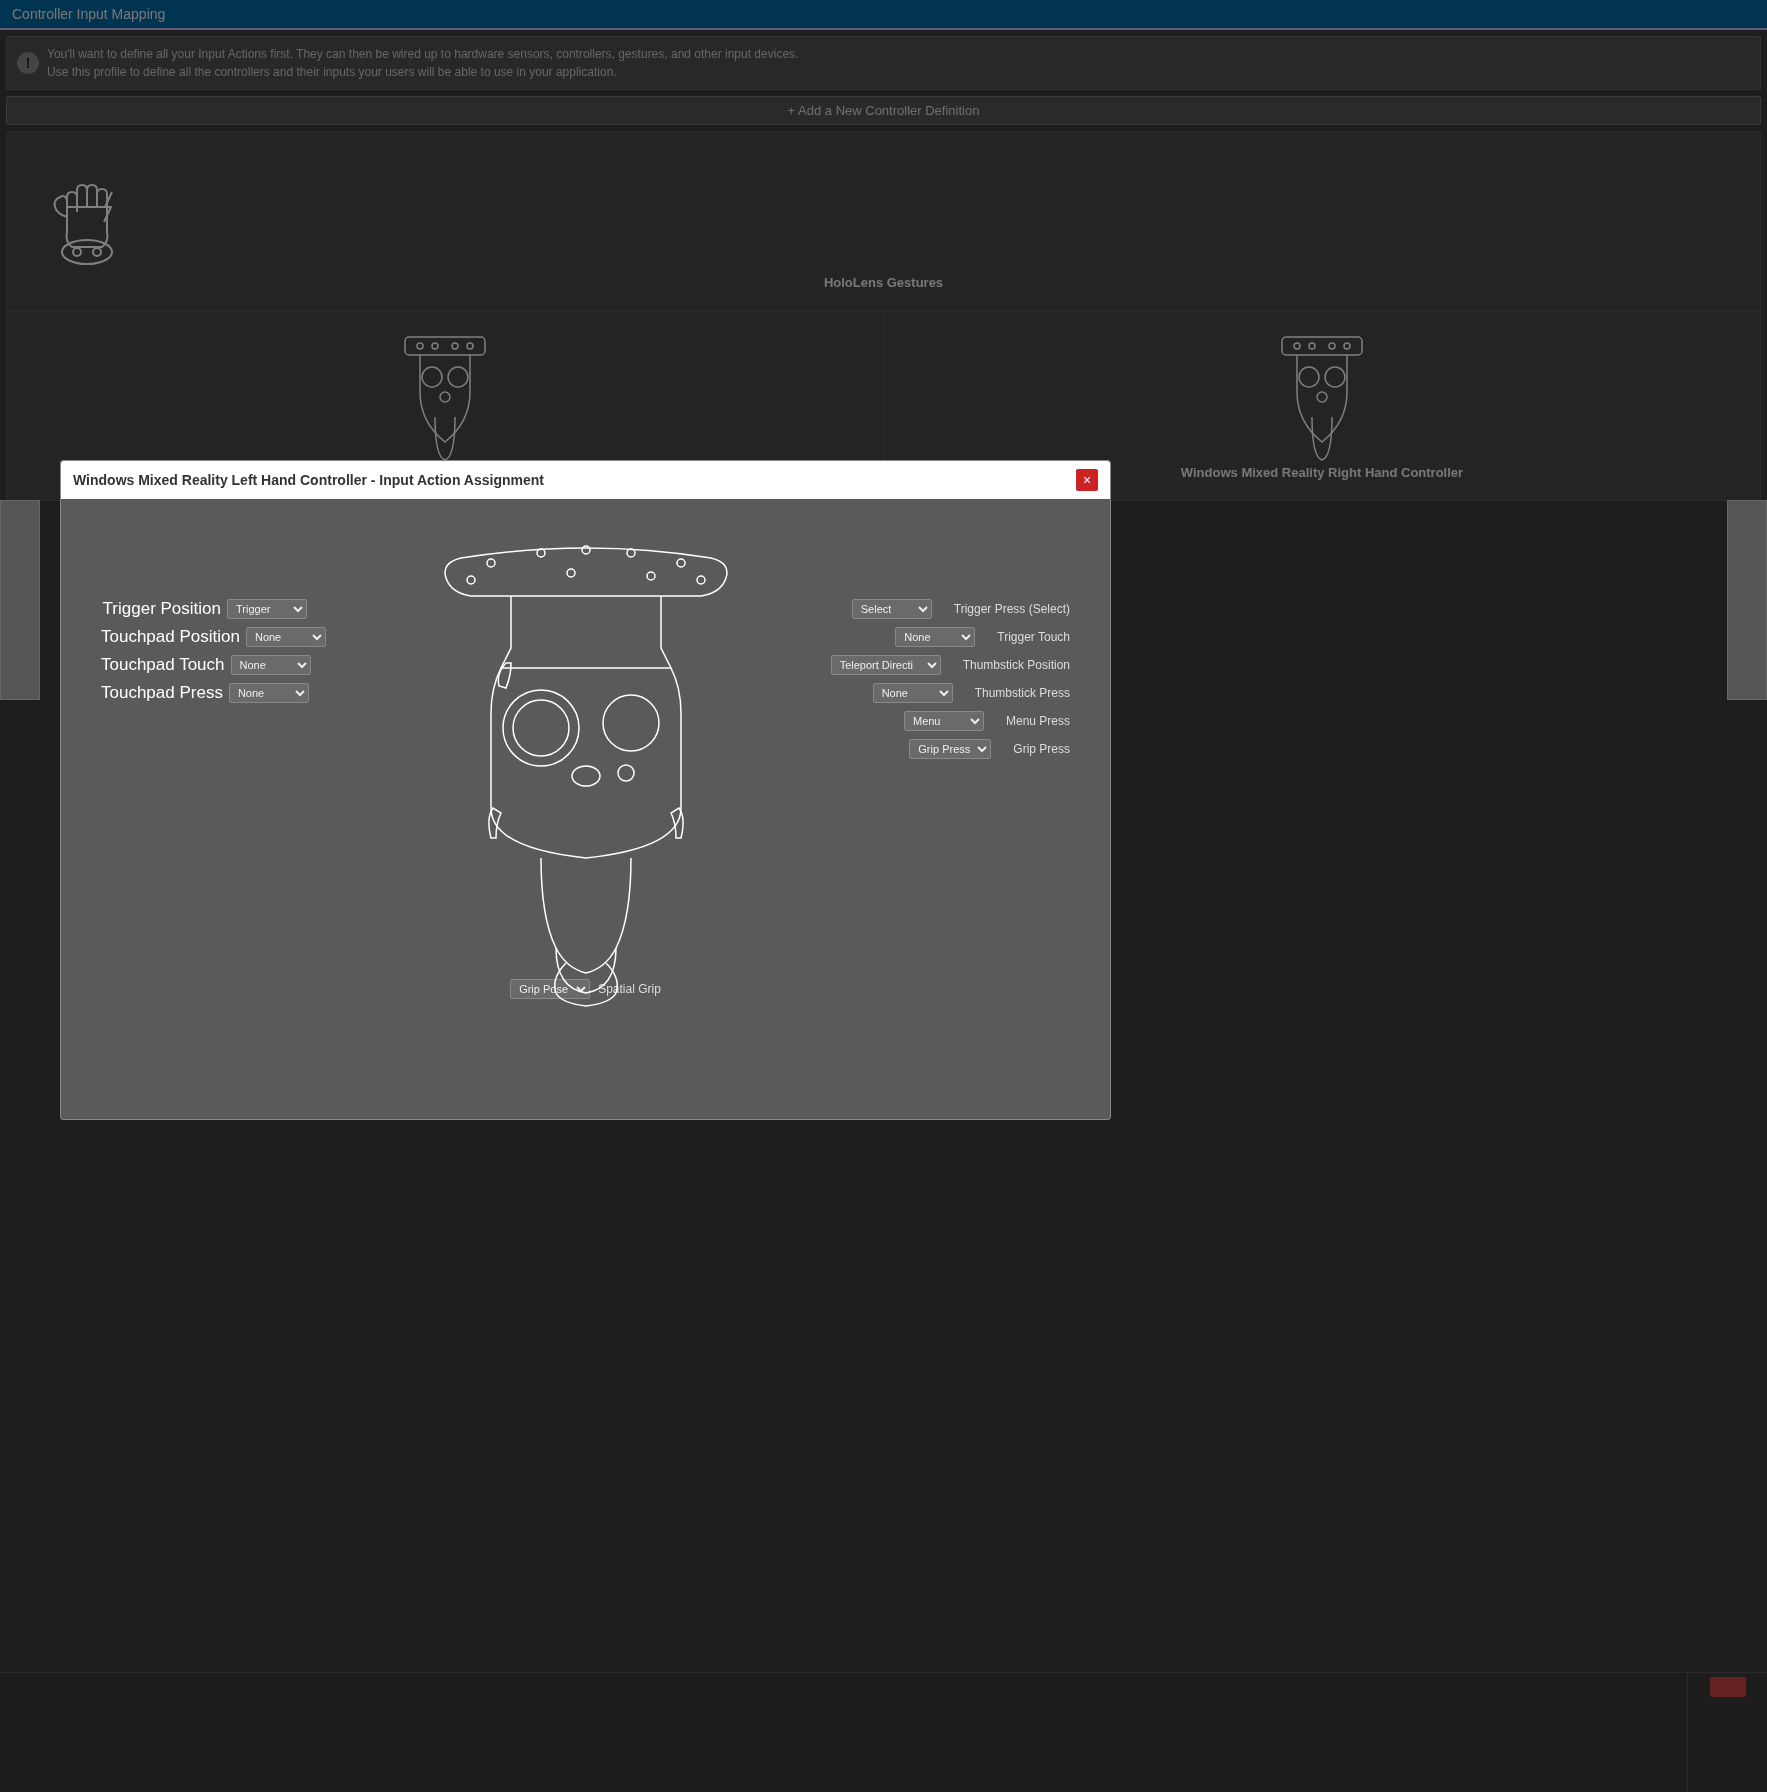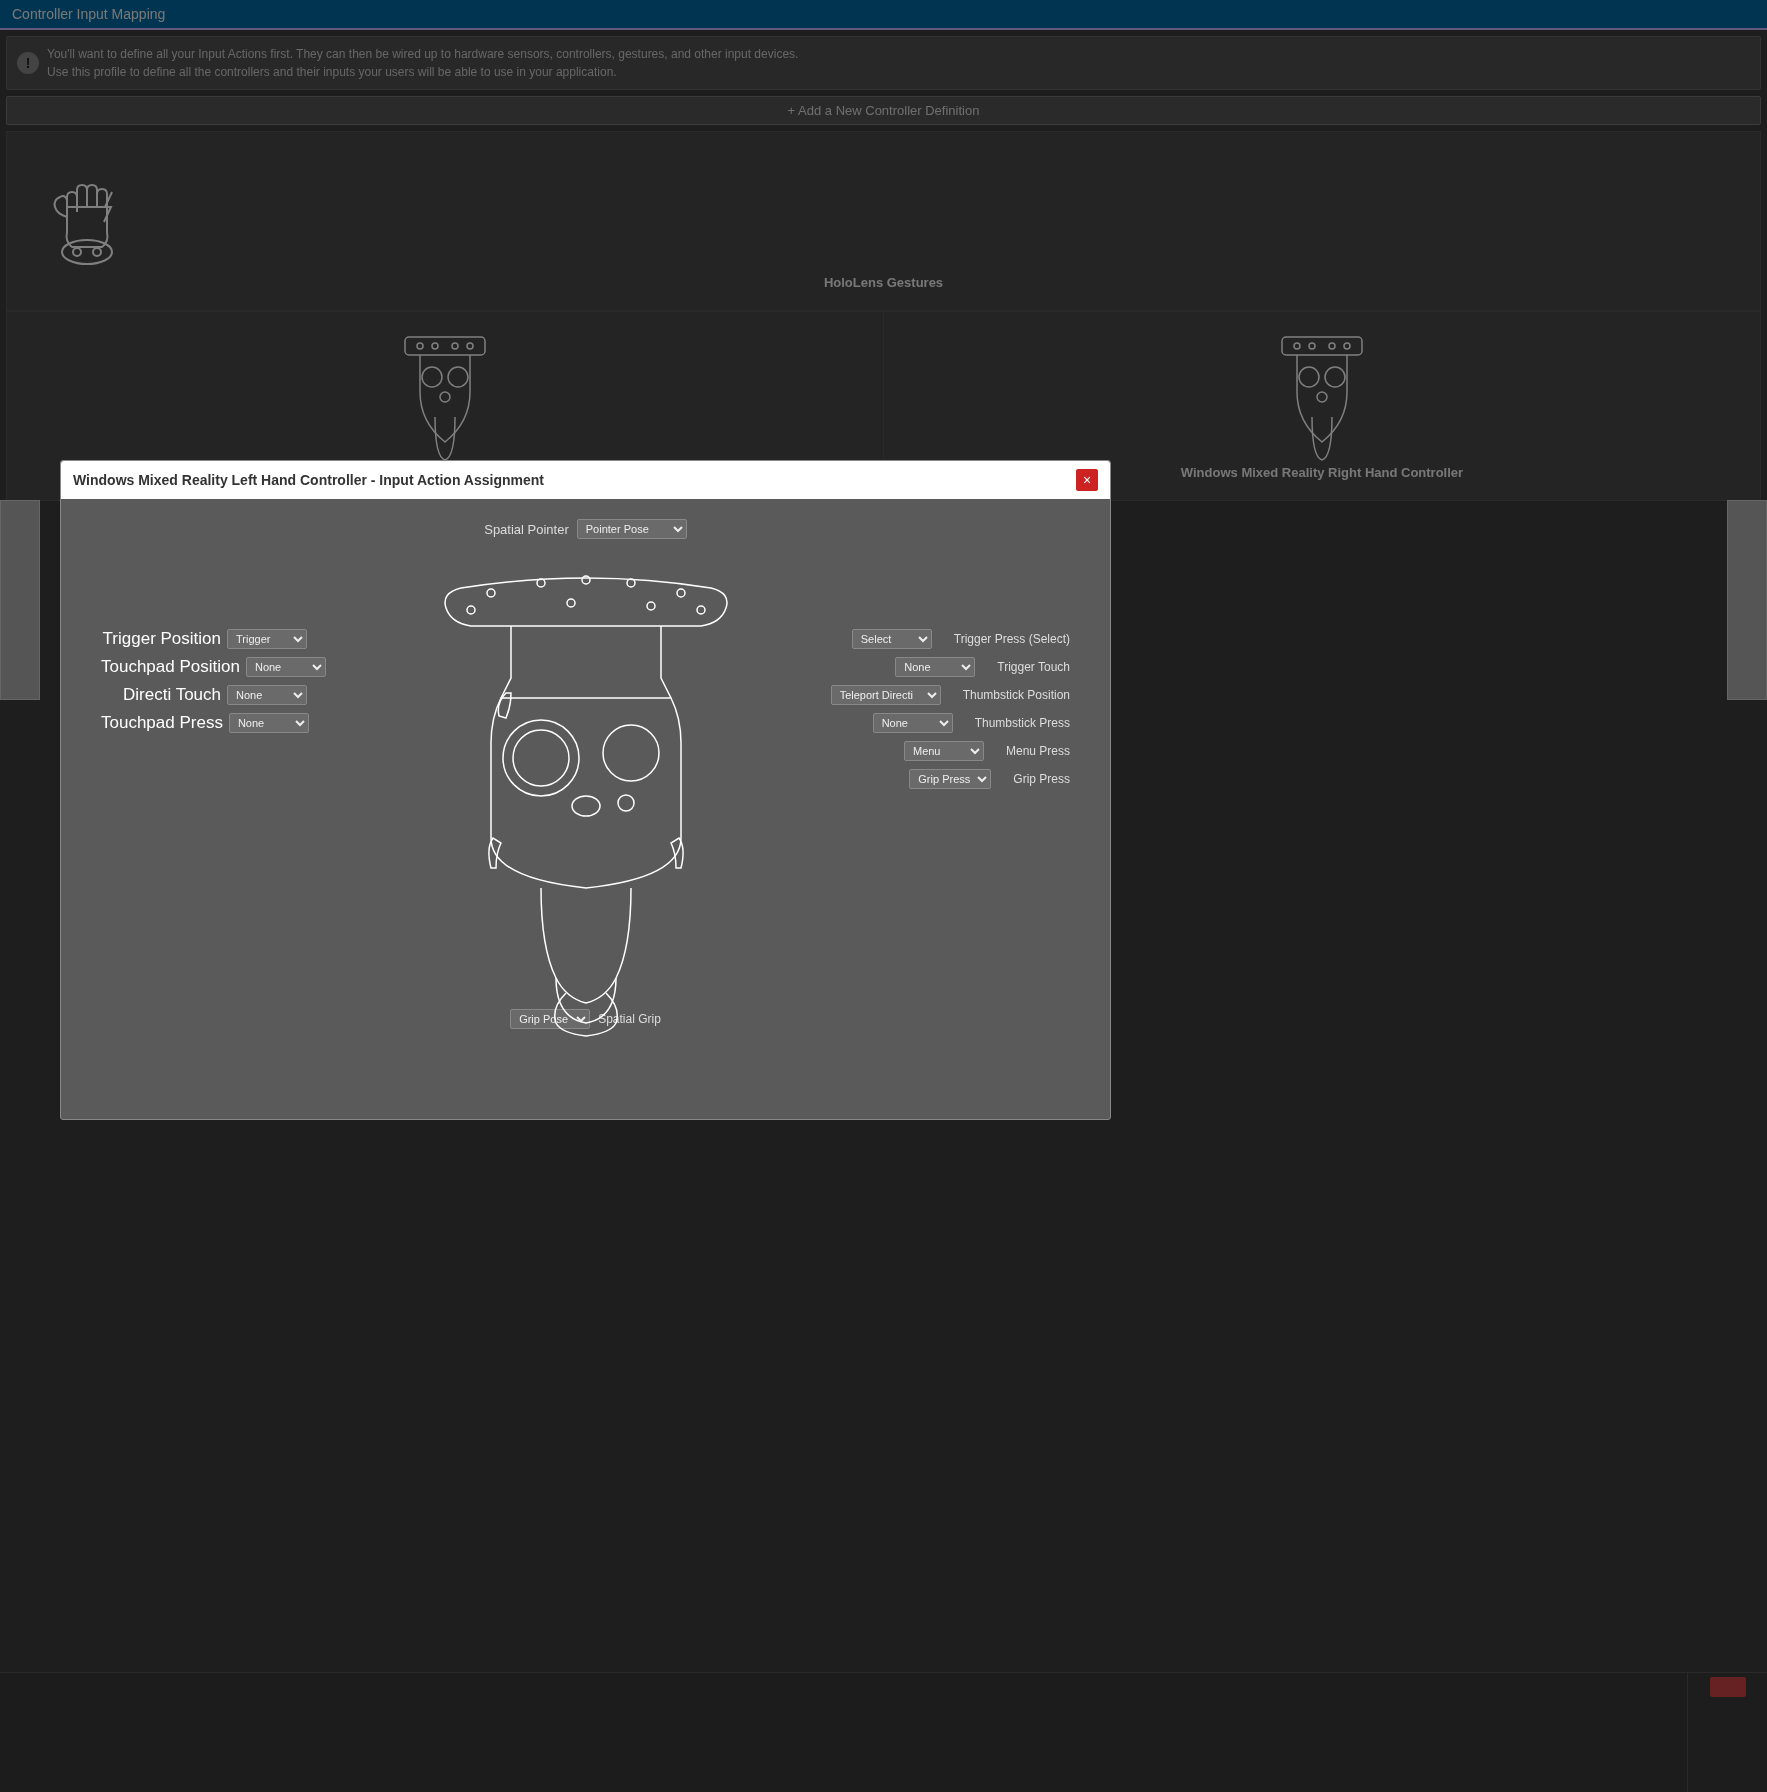--- a/index.html
+++ b/index.html
@@ -403,47 +403,40 @@
 <div class="overlay-backdrop"></div>
 
 <div class="modal">
   <div class="modal-header">
     <span class="modal-title">Windows Mixed Reality Left Hand Controller - Input Action Assignment</span>
     <button class="modal-close">×</button>
   </div>
 
   <div class="modal-body">
 
-    <div class="spatial-pointer-row">
-      <span class="spatial-pointer-label">Spatial Pointer</span>
-      <select class="mapping-select-wide">
-        <option>Pointer Pose</option>
-        <option>None</option>
-      </select>
-    </div>
 
     <div class="controller-svg-area">
 
       <div class="left-mappings">
         <div class="mapping-row">
           <span class="mapping-label">Trigger Position</span>
           <select class="mapping-select">
             <option>Trigger</option>
             <option>None</option>
           </select>
         </div>
         <div class="mapping-row">
           <span class="mapping-label">Touchpad Position</span>
           <select class="mapping-select">
             <option>None</option>
             <option>Touchpad</option>
           </select>
         </div>
         <div class="mapping-row">
-          <span class="mapping-label">Directi Touch</span>
+          <span class="mapping-label">Touchpad Touch</span>
           <select class="mapping-select">
             <option>None</option>
             <option>Touch</option>
           </select>
         </div>
         <div class="mapping-row">
           <span class="mapping-label">Touchpad Press</span>
           <select class="mapping-select">
             <option>None</option>
             <option>Press</option>

